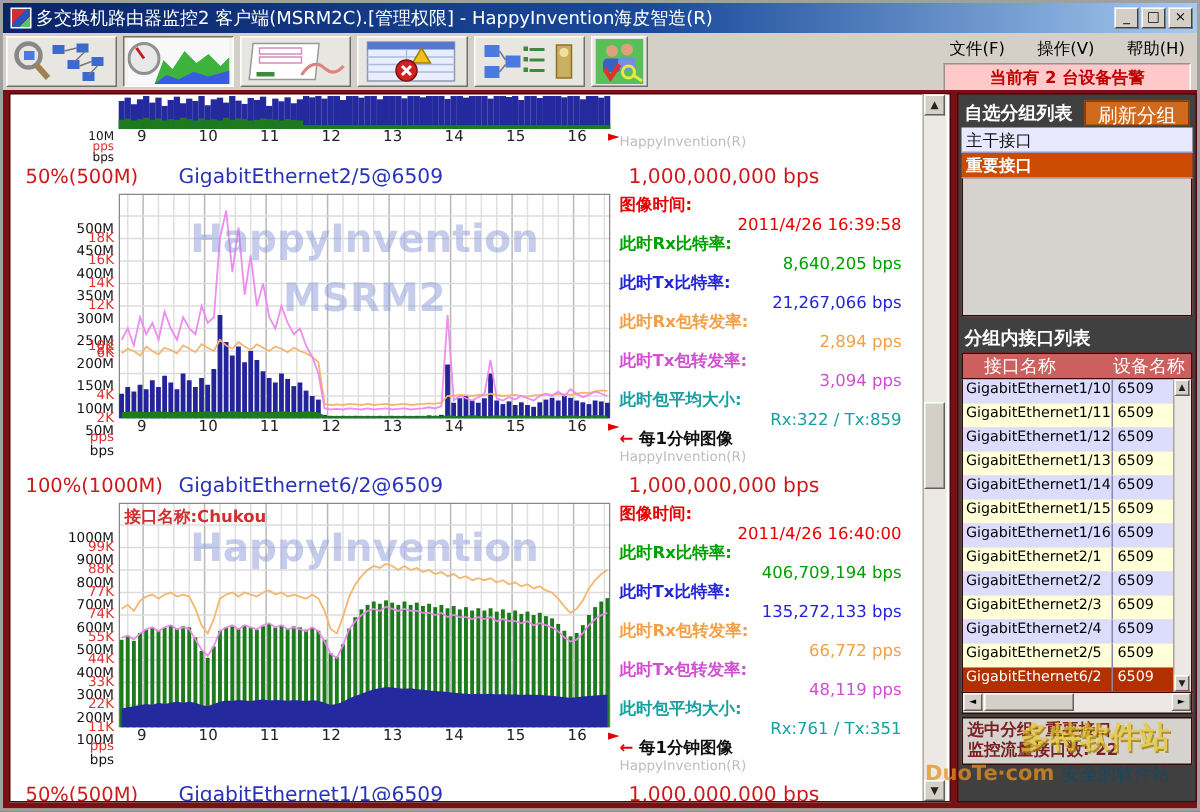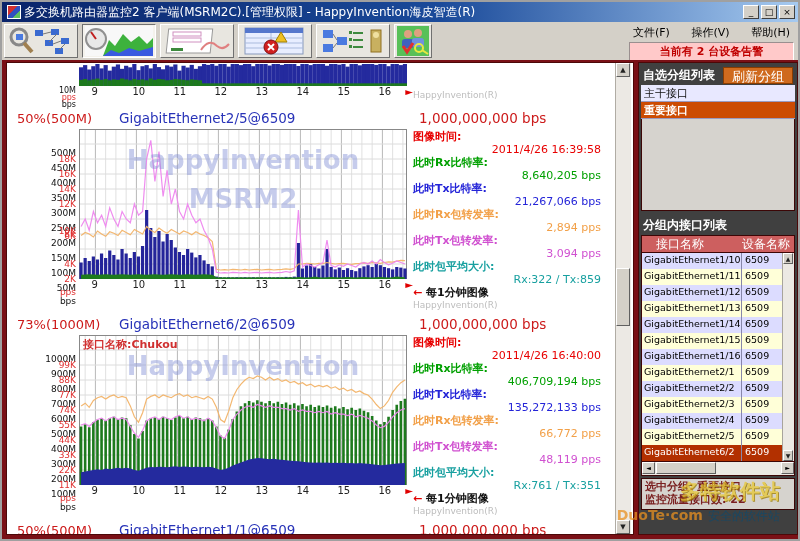--- a/index.html
+++ b/index.html
@@ -560,21 +560,21 @@
               <div class="stat-value" style="color: rgb(242, 160, 72);">2,894 pps</div>
               <div class="stat-label" style="color: rgb(208, 80, 208);">此时Tx包转发率:</div>
               <div class="stat-value" style="color: rgb(208, 80, 208);">3,094 pps</div>
               <div class="stat-label" style="color: rgb(24, 160, 160);">此时包平均大小:</div>
               <div class="stat-value" style="color: rgb(24, 160, 160);">Rx:322 / Tx:859</div>
               <div class="per-minute"><span class="arr">←</span> <span>每1分钟图像</span></div>
               <div class="brand-wm">HappyInvention(R)</div>
             </div>
           </div>
           <div class="g-header">
-            <span class="util">73%(1000M)</span>
+            <span class="util">100%(1000M)</span>
             <span class="iface">GigabitEthernet6/2@6509</span>
             <span class="bw">1,000,000,000 bps</span>
           </div>
           <div class="g-row">
             <div class="g-gutter" style="height: 163px;">
               <span class="ylab" style="top: -5px;">1000M</span>
               <span class="ylab" style="top: 10px;">900M</span>
               <span class="ylab" style="top: 25px;">800M</span>
               <span class="ylab" style="top: 40px;">700M</span>
               <span class="ylab" style="top: 55px;">600M</span>

